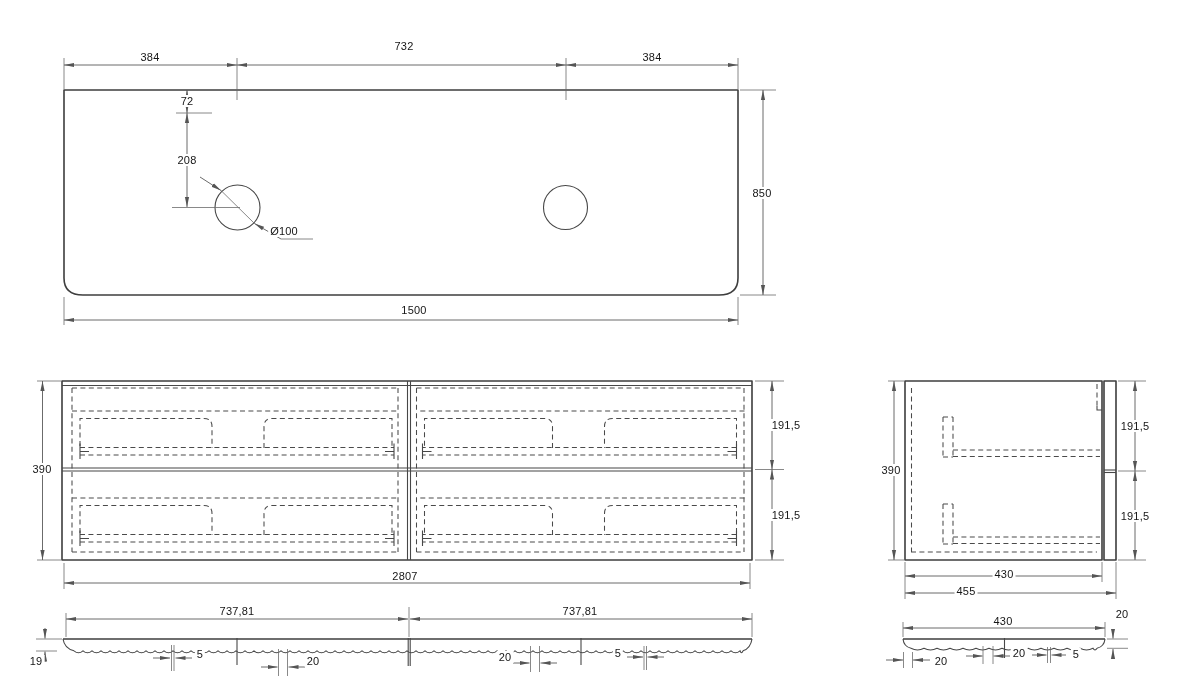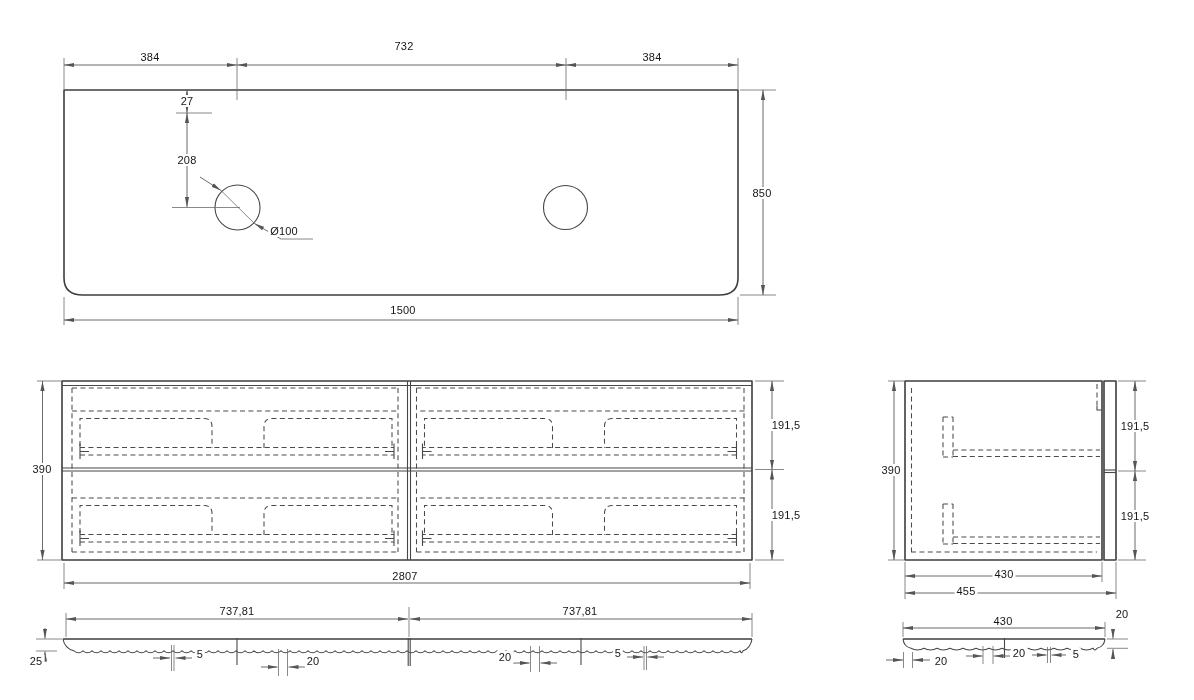--- a/index.html
+++ b/index.html
@@ -178,40 +178,40 @@
 
     <path class="ex" d="M1047.5,647 V663 M1050.5,647 V663"></path>
     <line class="dm" x1="1032" y1="655" x2="1046.5" y2="655" marker-end="url(#ar)"></line>
     <line class="dm" x1="1066" y1="655" x2="1051.5" y2="655" marker-end="url(#ar)"></line>
   </g>
 </svg>
 
 <div class="dim-label" style="left:150px;top:57px">384</div>
 <div class="dim-label" style="left:404px;top:46px">732</div>
 <div class="dim-label" style="left:652px;top:57px">384</div>
-<div class="dim-label" style="left:187px;top:101px">27</div>
+<div class="dim-label" style="left:187px;top:101px">72</div>
 <div class="dim-label" style="left:187px;top:160px">208</div>
 <div class="dim-label" style="left:284px;top:231px">Ø100</div>
 <div class="dim-label" style="left:762px;top:193px">850</div>
-<div class="dim-label" style="left:403px;top:310px">1500</div>
+<div class="dim-label" style="left:414px;top:310px">1500</div>
 
 <div class="dim-label" style="left:42px;top:469px">390</div>
 <div class="dim-label" style="left:786px;top:425px">191,5</div>
 <div class="dim-label" style="left:786px;top:515px">191,5</div>
 <div class="dim-label" style="left:405px;top:576px">2807</div>
 
 <div class="dim-label" style="left:891px;top:470px">390</div>
 <div class="dim-label" style="left:1135px;top:426px">191,5</div>
 <div class="dim-label" style="left:1135px;top:516px">191,5</div>
 <div class="dim-label" style="left:1004px;top:574px">430</div>
 <div class="dim-label" style="left:966px;top:591px">455</div>
 
 <div class="dim-label" style="left:237px;top:611px">737,81</div>
 <div class="dim-label" style="left:580px;top:611px">737,81</div>
-<div class="dim-label" style="left:36px;top:661px">25</div>
+<div class="dim-label" style="left:36px;top:661px">19</div>
 <div class="dim-label" style="left:200px;top:654px">5</div>
 <div class="dim-label" style="left:313px;top:661px">20</div>
 <div class="dim-label" style="left:505px;top:657px">20</div>
 <div class="dim-label" style="left:618px;top:653px">5</div>
 
 <div class="dim-label" style="left:1003px;top:621px">430</div>
 <div class="dim-label" style="left:1122px;top:614px">20</div>
 <div class="dim-label" style="left:941px;top:661px">20</div>
 <div class="dim-label" style="left:1019px;top:653px">20</div>
 <div class="dim-label" style="left:1076px;top:654px">5</div>

